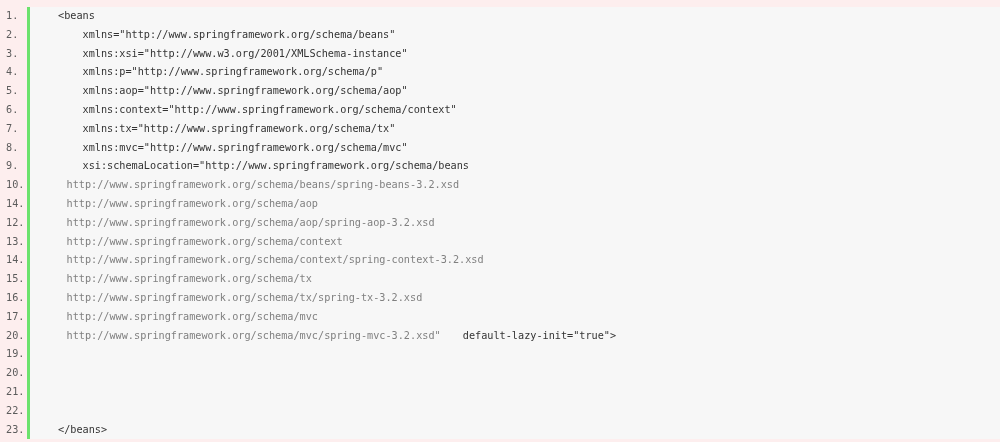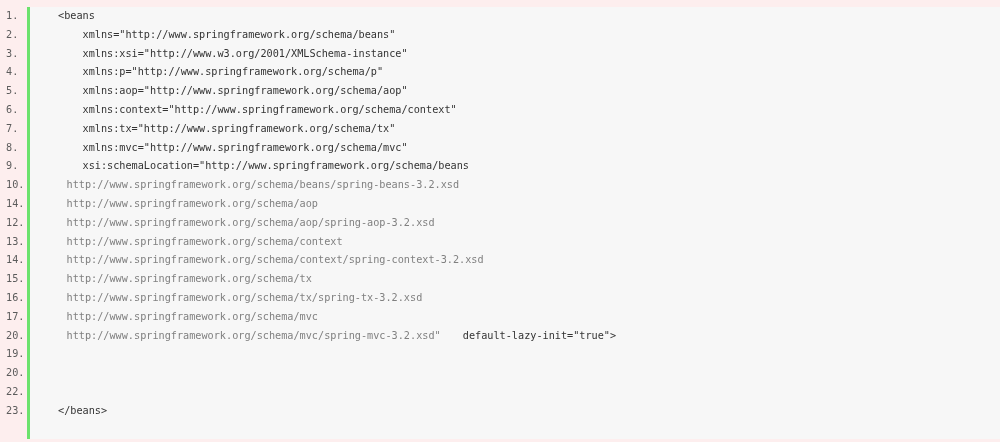--- a/index.html
+++ b/index.html
@@ -91,17 +91,18 @@
       <div class="line"><span class="ln">14.</span><span class="txt"><span class="url">    http://www.springframework.org/schema/aop</span></span></div>
       <div class="line"><span class="ln">12.</span><span class="txt"><span class="url">    http://www.springframework.org/schema/aop/spring-aop-3.2.xsd</span></span></div>
       <div class="line"><span class="ln">13.</span><span class="txt"><span class="url">    http://www.springframework.org/schema/context</span></span></div>
       <div class="line"><span class="ln">14.</span><span class="txt"><span class="url">    http://www.springframework.org/schema/context/spring-context-3.2.xsd</span></span></div>
       <div class="line"><span class="ln">15.</span><span class="txt"><span class="url">    http://www.springframework.org/schema/tx</span></span></div>
       <div class="line"><span class="ln">16.</span><span class="txt"><span class="url">    http://www.springframework.org/schema/tx/spring-tx-3.2.xsd</span></span></div>
       <div class="line"><span class="ln">17.</span><span class="txt"><span class="url">    http://www.springframework.org/schema/mvc</span></span></div>
       <div class="line"><span class="ln">20.</span><span class="txt"><span class="url">    http://www.springframework.org/schema/mvc/spring-mvc-3.2.xsd"</span><span class="plain"> default-lazy-init="true"&gt;</span></span></div>
       <div class="line"><span class="ln">19.</span><span class="txt"><span class="plain"></span></span></div>
       <div class="line"><span class="ln">20.</span><span class="txt"><span class="plain"></span></span></div>
+      <div class="line"><span class="ln">21.</span><span class="txt"><span class="plain"></span></span></div>
       <div class="line"><span class="ln">22.</span><span class="txt"><span class="plain"></span></span></div>
       <div class="line"><span class="ln">23.</span><span class="txt"><span class="plain">&lt;/beans&gt;</span></span></div>
     </div>
 </div>
 <div class="bottom-band"></div>
 
 </body></html>

